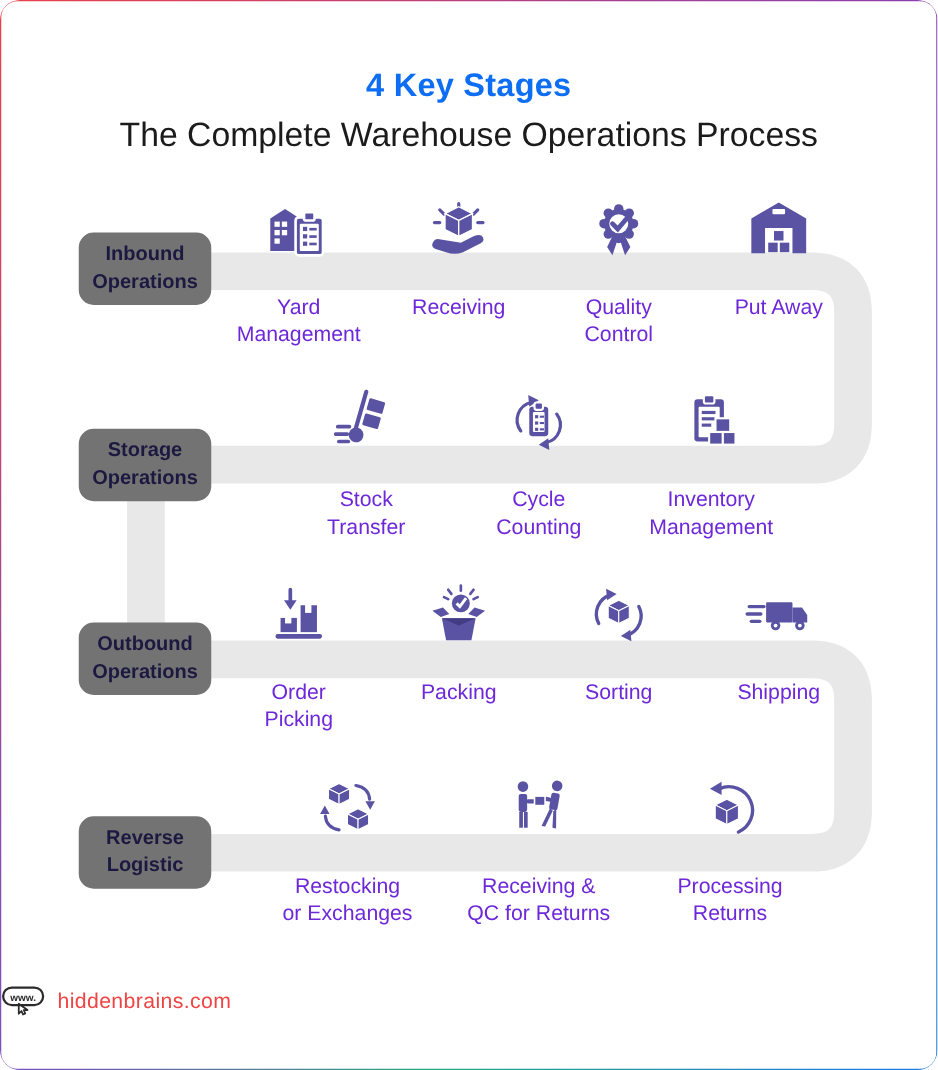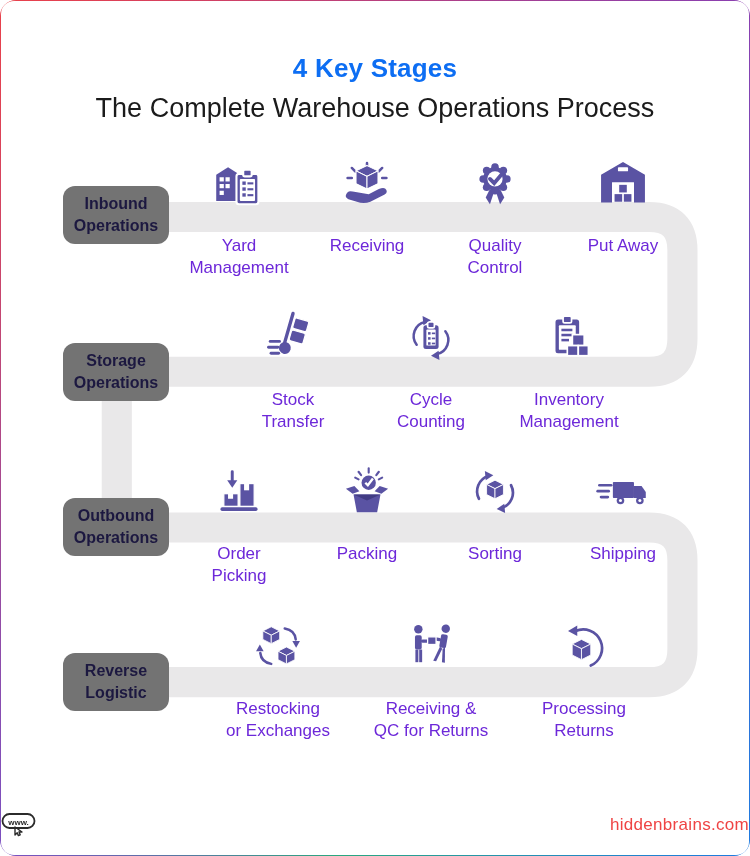--- a/index.html
+++ b/index.html
@@ -37,22 +37,22 @@
   .step .icon-wrap { height:54px; display:flex; align-items:flex-end; justify-content:center; }
   .step .step-label {
     margin-top:24px; font-size:17px; color:#6d28d9; line-height:1.3;
     white-space:pre-line;
   }
 
   svg.ic { fill:#5a53a3; display:block; }
   .st { fill:none; stroke:#5a53a3; stroke-linecap:round; }
 
   .footer {
-    position:absolute; top:810px; left:0; width:100%;
-    display:flex; align-items:center; justify-content:space-between; gap:9px;
+    position:absolute; top:786px; left:0; width:100%;
+    display:flex; align-items:center; justify-content:flex-start; gap:9px;
   }
   .site { font-size:17px; color:#ef4444; letter-spacing:.3px; }
 </style>
 </head>
 <body>
 
 <div class="frame">
   <div class="canvas">
 
     <svg class="flow-svg" viewBox="0 0 744 850">

